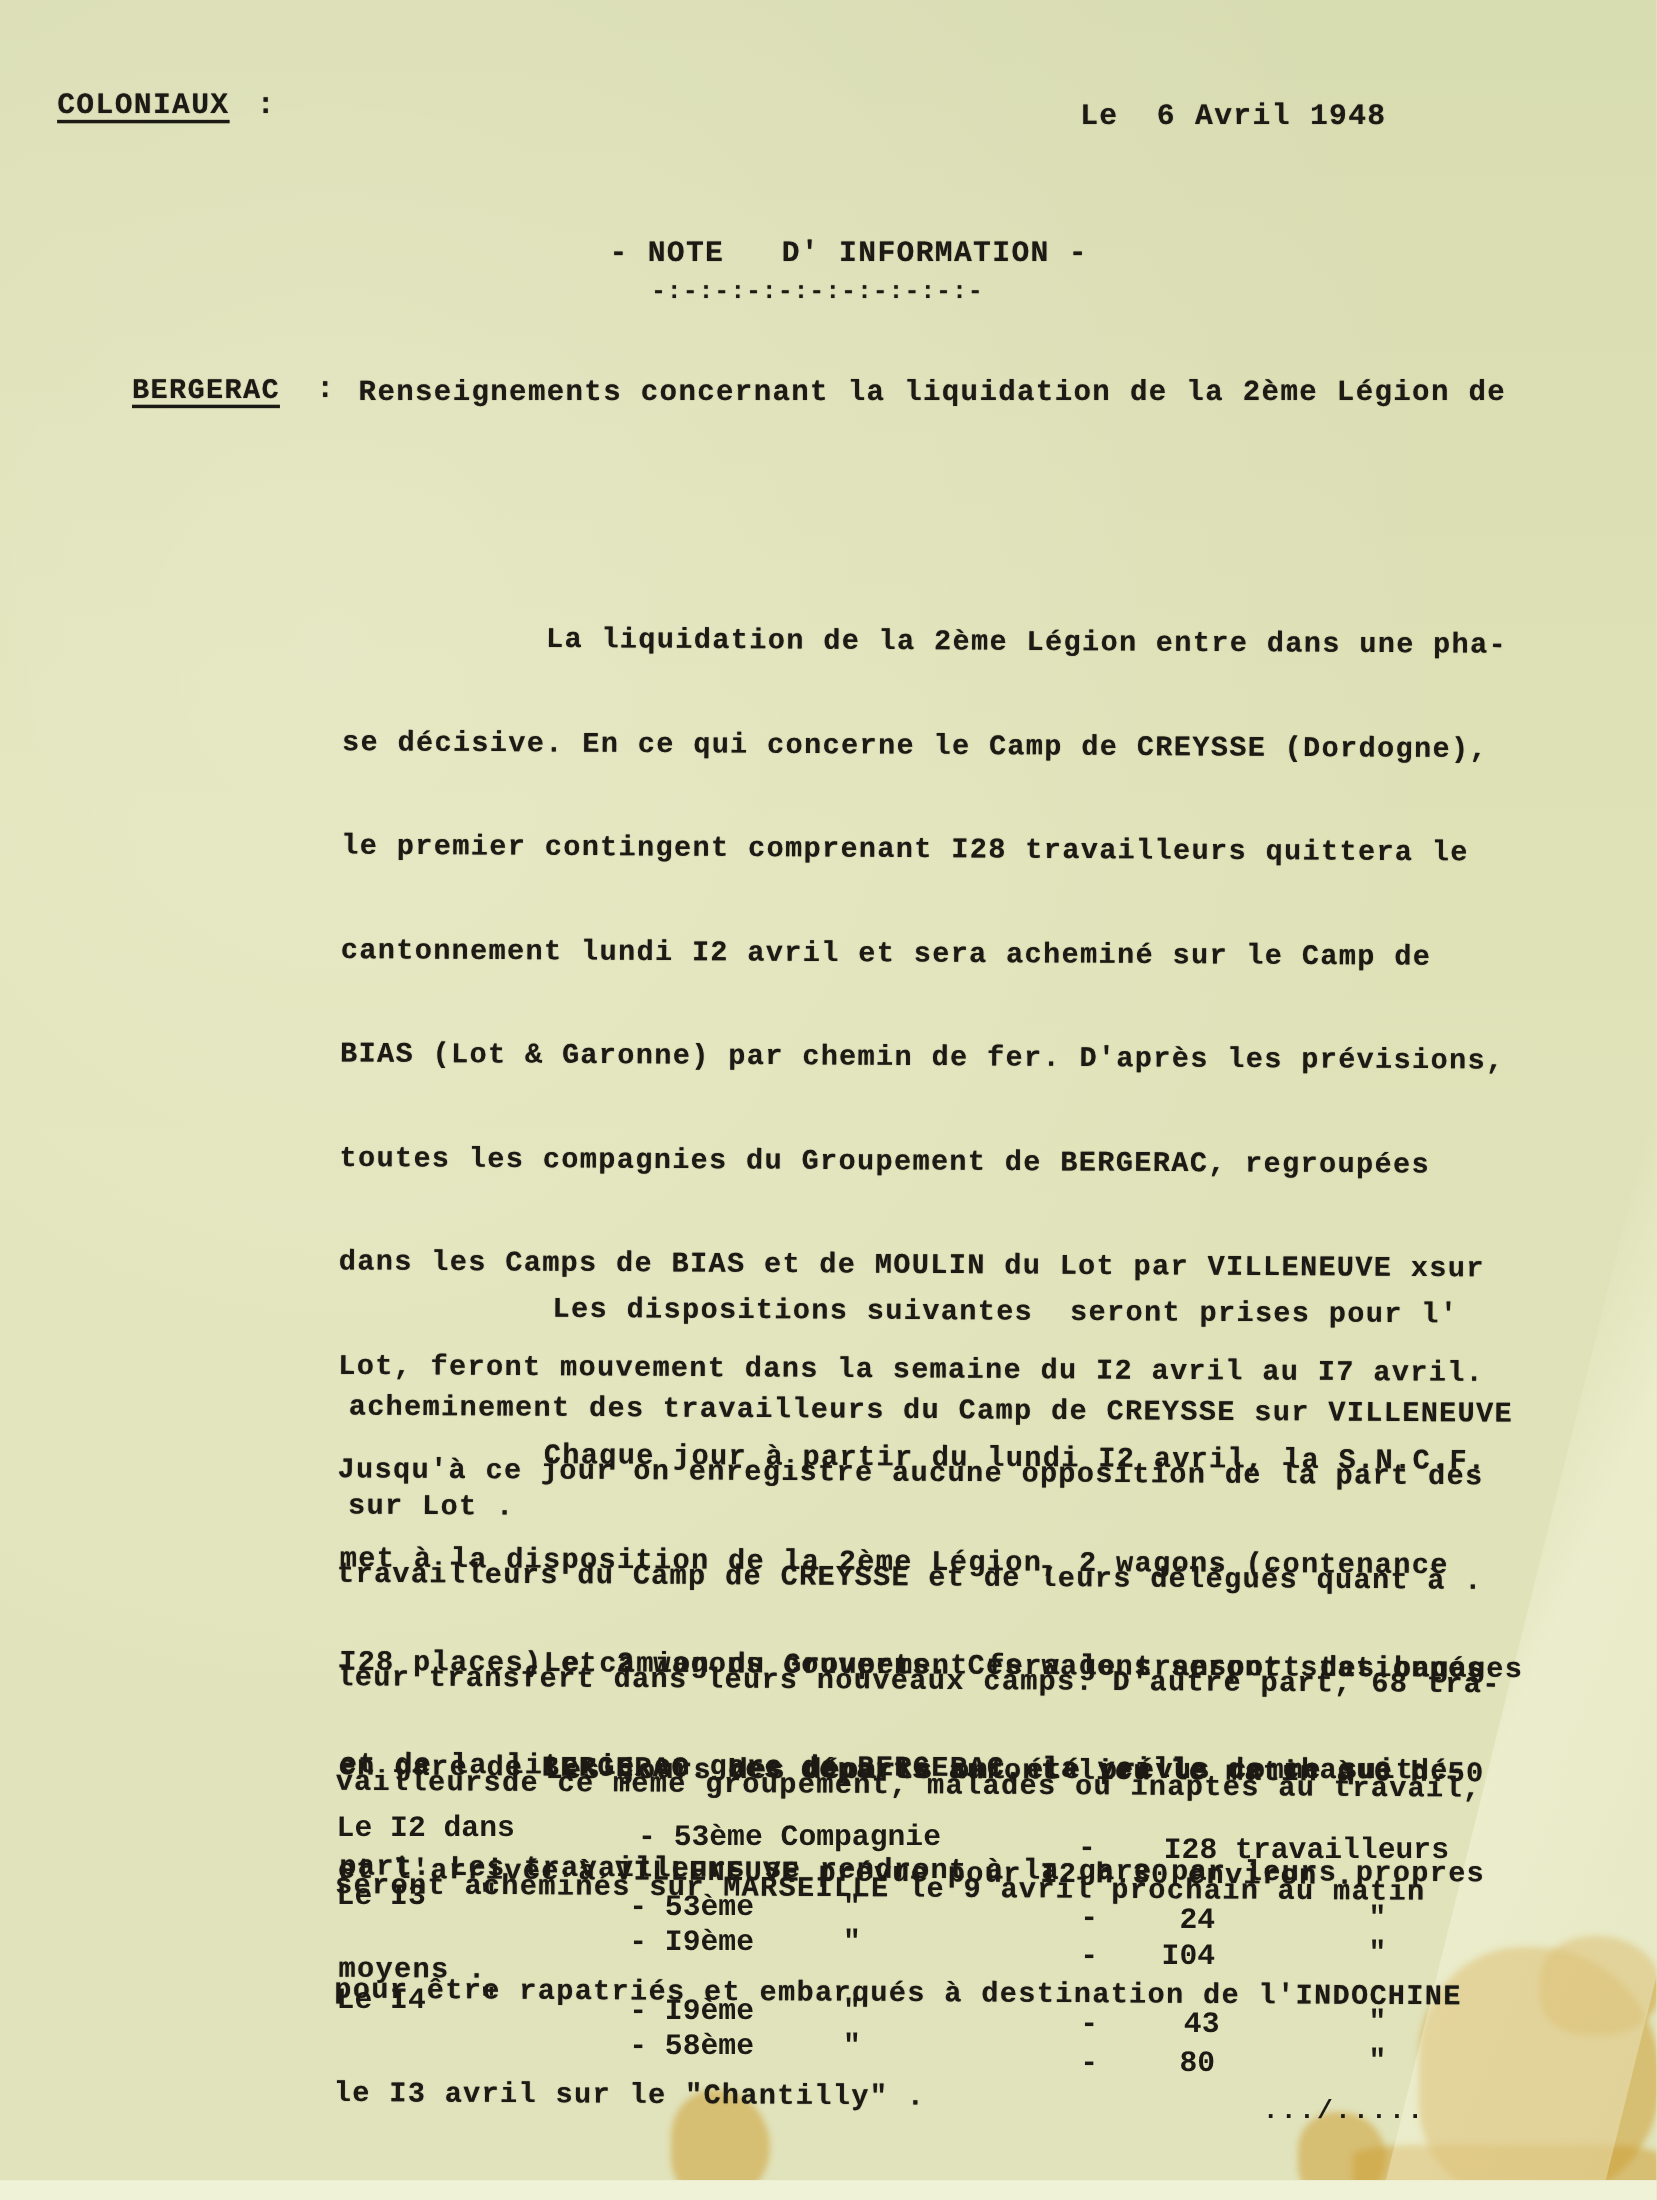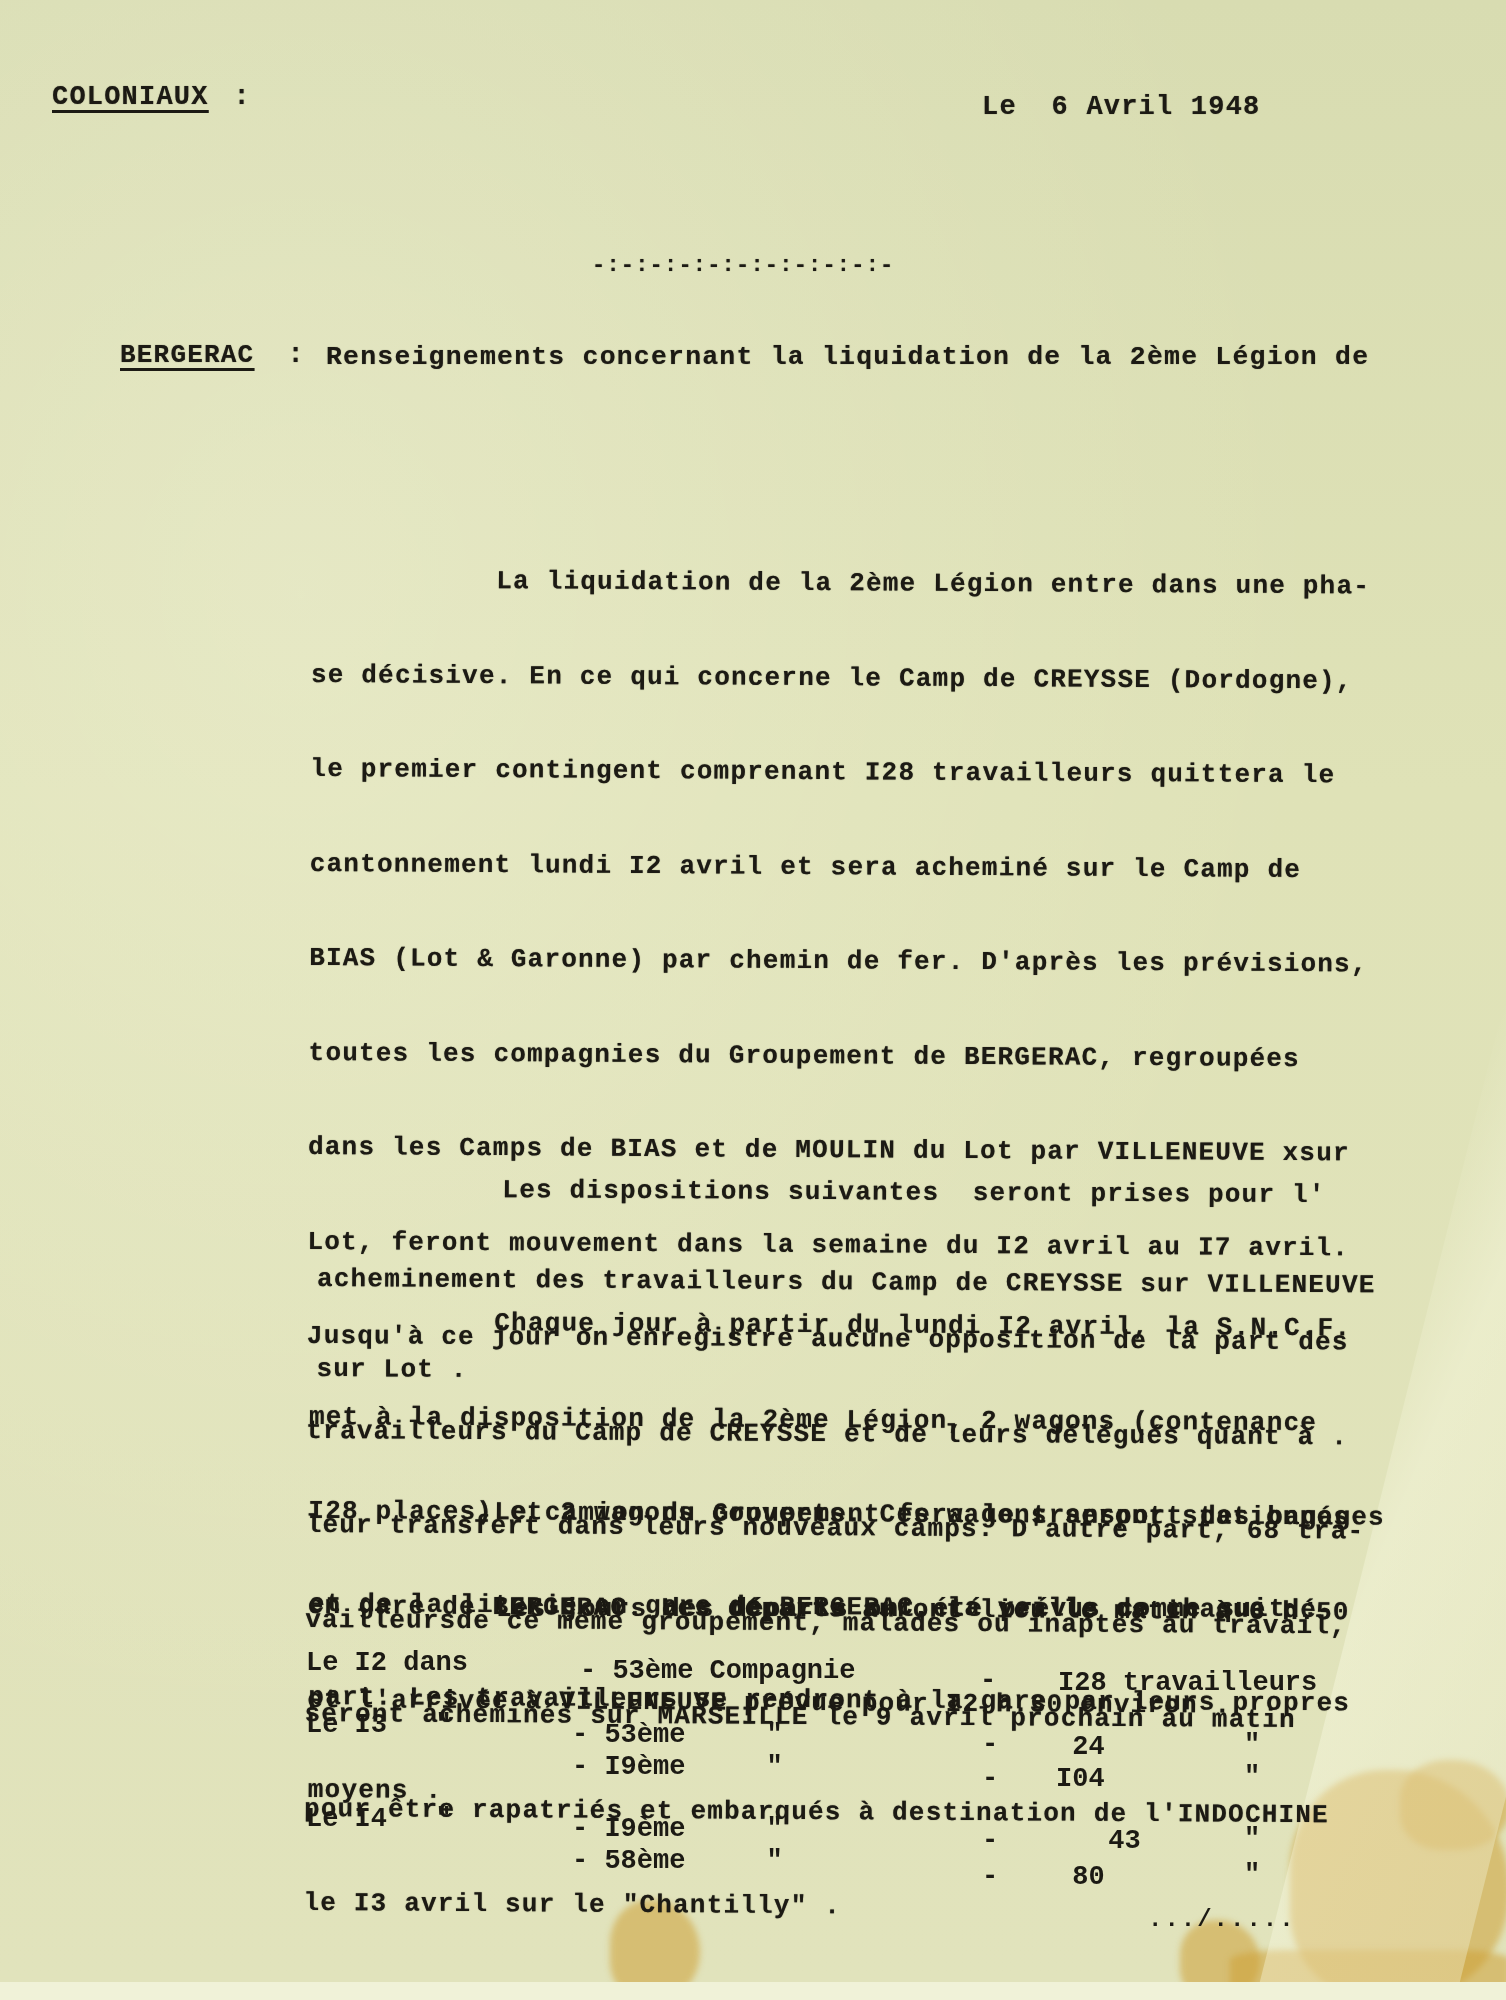--- a/index.html
+++ b/index.html
@@ -50,20 +50,21 @@
   <div class="stain" style="left:1400px;top:1760px;width:110px;height:90px;"></div>
   <div class="stain" style="left:1180px;top:1920px;width:80px;height:80px;"></div>
   <div class="stain" style="left:610px;top:1900px;width:90px;height:100px;"></div>
   <div class="stain" style="left:1230px;top:1950px;width:280px;height:50px;border-radius:20%;"></div>
   <div class="fold"></div>
 
   <div class="tw ul" style="left:52px;top:82px;">COLONIAUX</div>
   <div class="tw" style="left:216px;top:82px;"> :</div>
   <div class="tw" style="left:982px;top:92px;">Le  6 Avril 1948</div>
 
+  <div class="tw" style="left:554px;top:216px;">- NOTE   D' INFORMATION -</div>
   <div class="tw" style="left:592px;top:250px;font-size:22px;">-:-:-:-:-:-:-:-:-:-:-</div>
 
   <div class="tw ul" style="left:120px;top:340px;font-size:26px;">BERGERAC</div>
   <div class="tw" style="left:270px;top:340px;"> : </div>
   <div class="tw" style="left:326px;top:342px;font-size:26.5px;">Renseignements concernant la liquidation de la 2ème Légion de</div>
 
   <div class="tw para" style="left:312px;top:502px;font-size:26px;line-height:31.5px;">
     <div>           La liquidation de la 2ème Légion entre dans une pha-</div>
     <div>se décisive. En ce qui concerne le Camp de CREYSSE (Dordogne),</div>
     <div>le premier contingent comprenant I28 travailleurs quittera le</div>
@@ -125,21 +126,21 @@
       <div class="row" style="left:572px;top:1752px;">- I9ème     "</div>
       <div class="row" style="left:982px;top:1764px;">-</div>
       <div class="row" style="left:1056px;top:1764px;">I04</div>
       <div class="row" style="left:1244px;top:1762px;">"</div>
     </div>
 
     <div>
       <div class="row" style="left:306px;top:1804px;">Le I4   "</div>
       <div class="row" style="left:572px;top:1814px;">- I9ème     "</div>
       <div class="row" style="left:982px;top:1826px;">-</div>
-      <div class="row" style="left:1092px;top:1826px;"> 43</div>
+      <div class="row" style="left:1060px;top:1826px;"> 43</div>
       <div class="row" style="left:1244px;top:1824px;">"</div>
     </div>
 
     <div>
       <div class="row" style="left:572px;top:1846px;">- 58ème     "</div>
       <div class="row" style="left:982px;top:1862px;">-</div>
       <div class="row" style="left:1056px;top:1862px;"> 80</div>
       <div class="row" style="left:1244px;top:1860px;">"</div>
     </div>
   </div>

